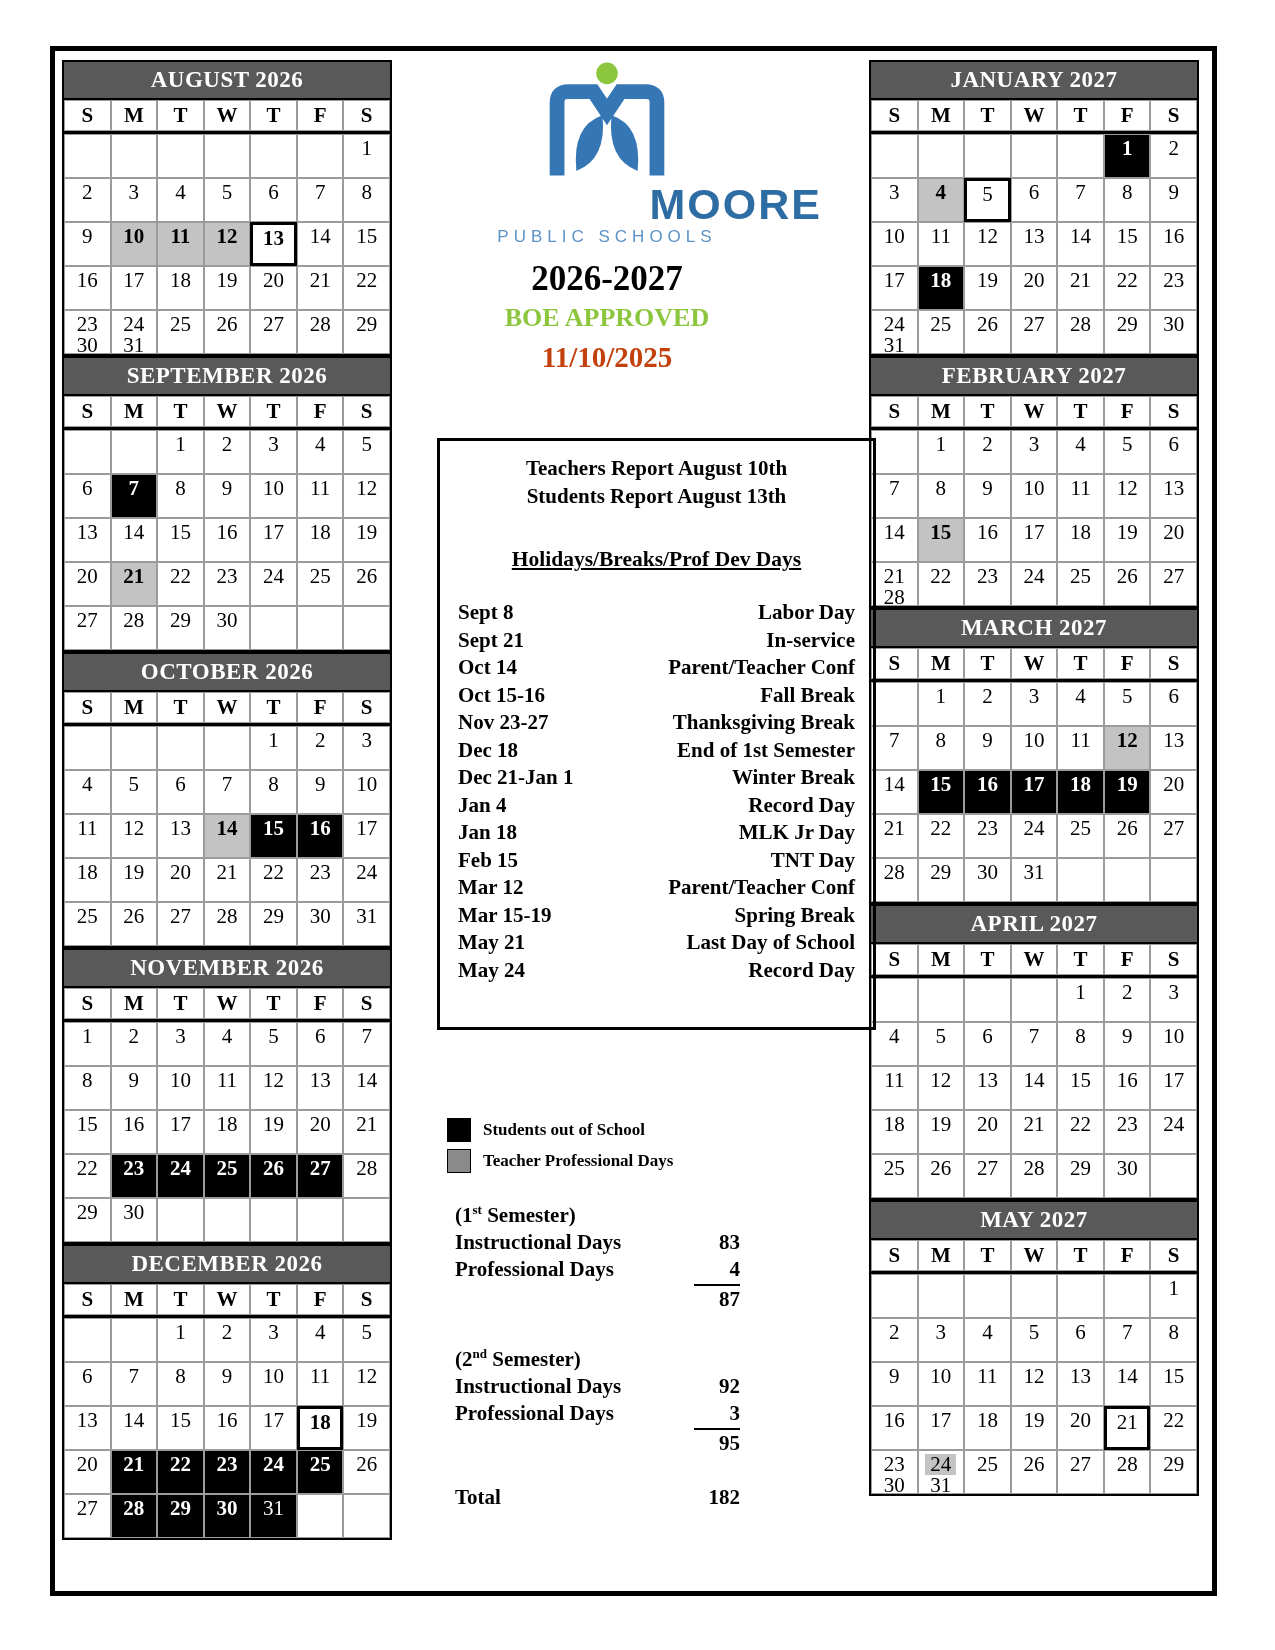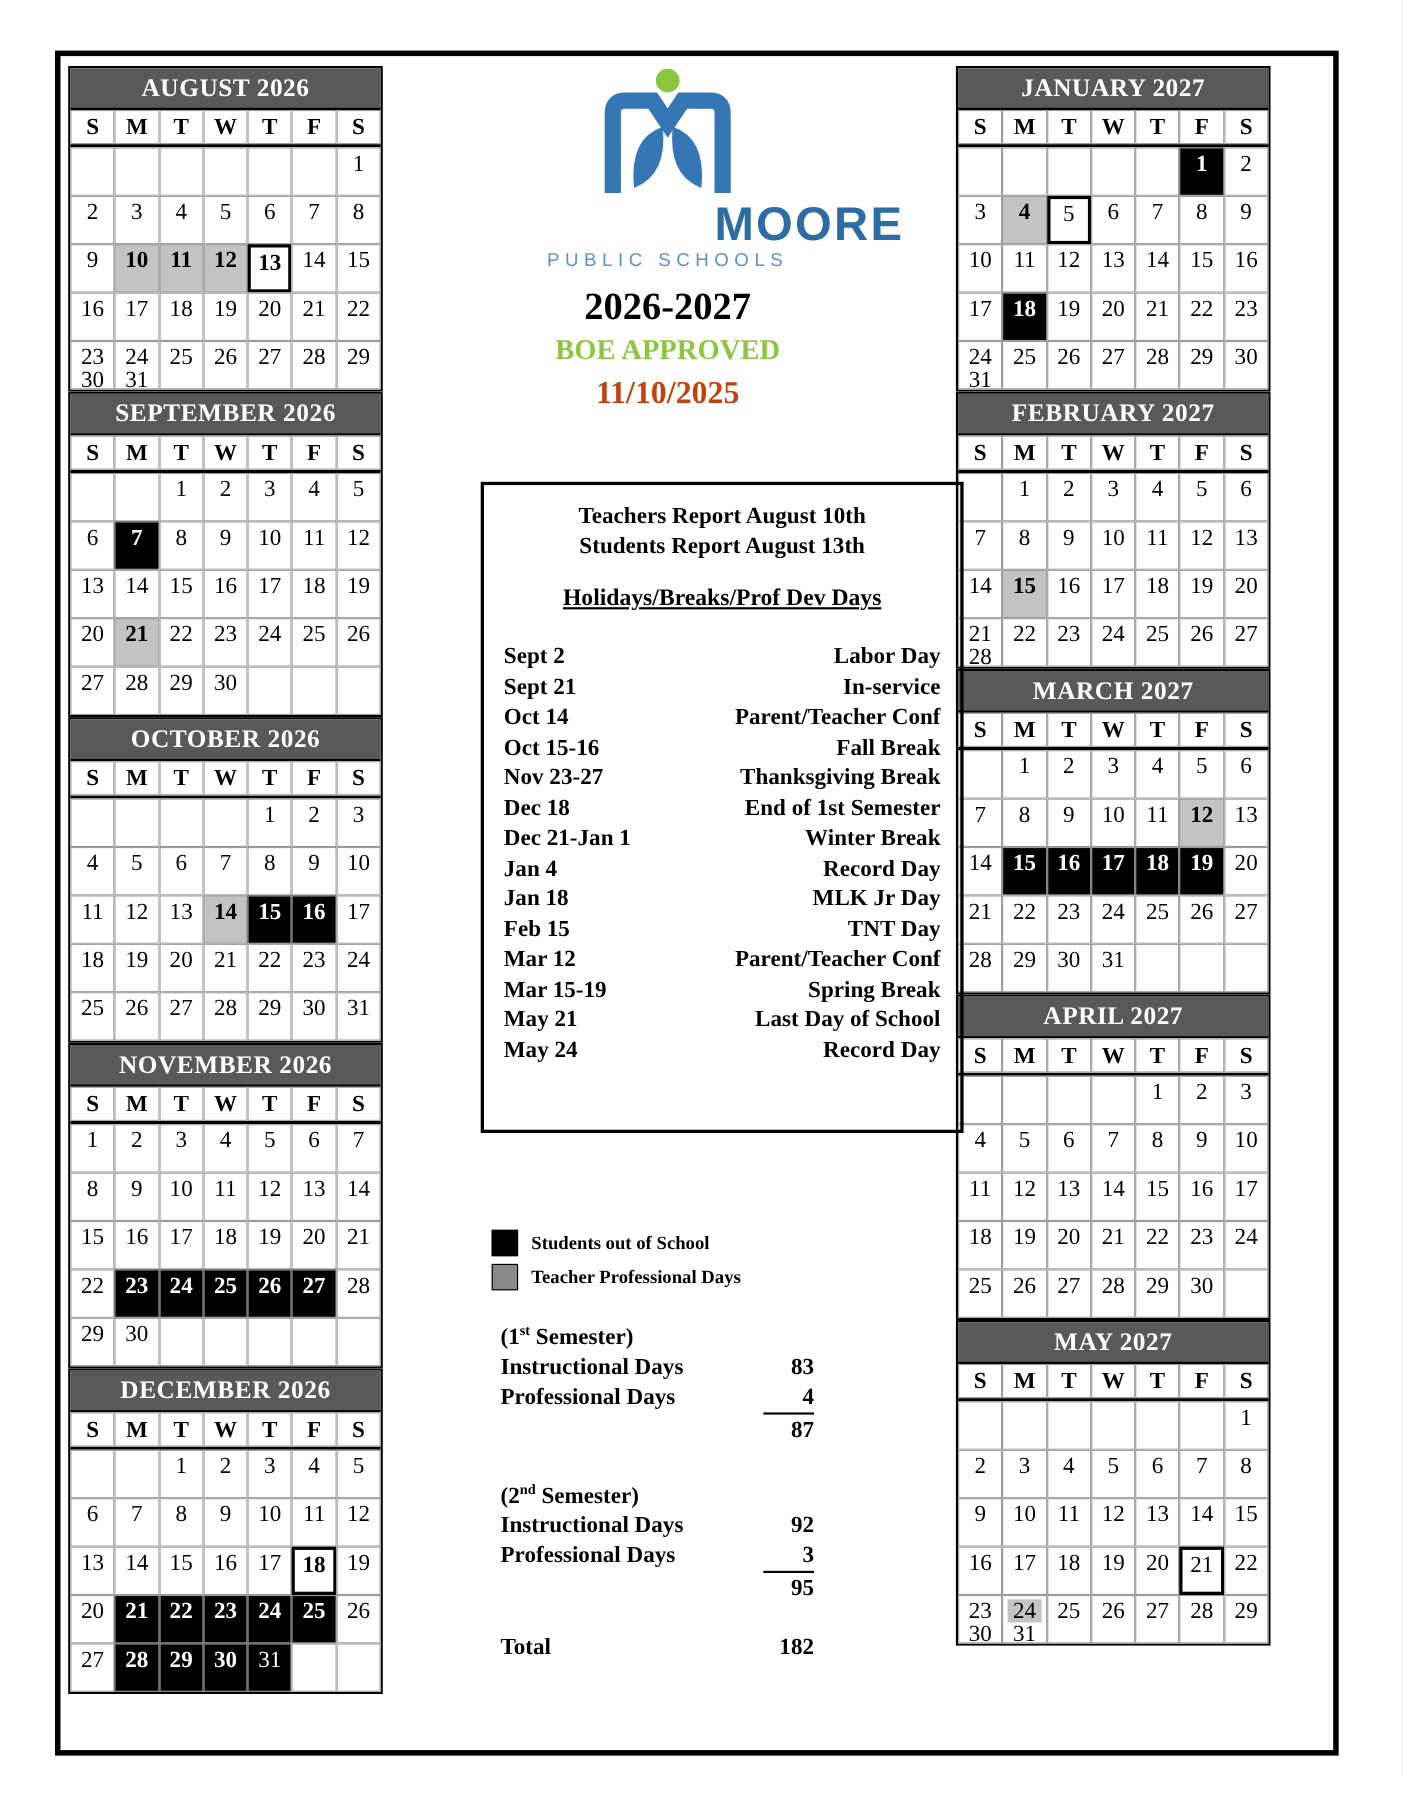--- a/index.html
+++ b/index.html
@@ -14,21 +14,21 @@
   }
   .outer-border{
     position:absolute;
     left:50px;top:46px;
     width:1167px;height:1550px;
     border:5px solid #000;
     box-sizing:border-box;
     pointer-events:none;
   }
   
-  .cal-col{position:absolute;top:60px;width:286px;}
+  .cal-col{position:absolute;top:60px;width:330px;}
   #col-left{left:62px;}
   #col-right{left:822px;margin-left:47px;}
   .month{border:2px solid #000;background:#fff;}
   .month-header{
     background:#595959;color:#fff;
     font-weight:bold;font-size:23px;
     text-align:center;height:36px;line-height:36px;
     border-bottom:2px solid #000;
     letter-spacing:0.5px;
   }
@@ -65,21 +65,21 @@
   .boe-date{font-size:29px;font-weight:bold;color:#c2410c;margin-top:9px;line-height:32px;}
   .info-box{
     position:absolute;left:437px;top:438px;
     width:439px;height:592px;
     border:3px solid #000;box-sizing:border-box;
     padding:13px 18px 0 18px;
   }
   .report-line{text-align:center;font-weight:bold;font-size:21px;line-height:28px;}
   .holiday-heading{
     text-align:center;font-weight:bold;font-size:21.5px;
-    text-decoration:underline;margin-top:20px;line-height:27px;
+    text-decoration:underline;margin-top:36px;line-height:27px;
   }
   #holiday-list{margin-top:26px;}
   .holiday-row{display:flex;justify-content:space-between;font-weight:bold;font-size:21px;line-height:27.5px;}
   .h-date{white-space:nowrap;}
   .h-label{text-align:center;}
   
   .legend{position:absolute;left:447px;top:1118px;}
   .legend-row{display:flex;align-items:center;margin-bottom:7px;}
   .legend-swatch{width:22px;height:22px;border:1px solid #000;margin-right:12px;flex:0 0 auto;}
   .legend-label{font-weight:bold;font-size:17px;line-height:24px;}
@@ -1370,21 +1370,21 @@
     <div class="boe">BOE APPROVED</div>
     <div class="boe-date">11/10/2025</div>
   </div>
 
   <div class="info-box">
     <div class="report-line">Teachers Report August 10th</div>
     <div class="report-line">Students Report August 13th</div>
     <div class="holiday-heading">Holidays/Breaks/Prof Dev Days</div>
     <div id="holiday-list">
         <div class="holiday-row">
-          <span class="h-date">Sept 2</span>
+          <span class="h-date">Sept 8</span>
           <span class="h-label">Labor Day</span>
         </div>
         <div class="holiday-row">
           <span class="h-date">Sept 21</span>
           <span class="h-label">In-service</span>
         </div>
         <div class="holiday-row">
           <span class="h-date">Oct  14</span>
           <span class="h-label">Parent/Teacher  Conf</span>
         </div>

